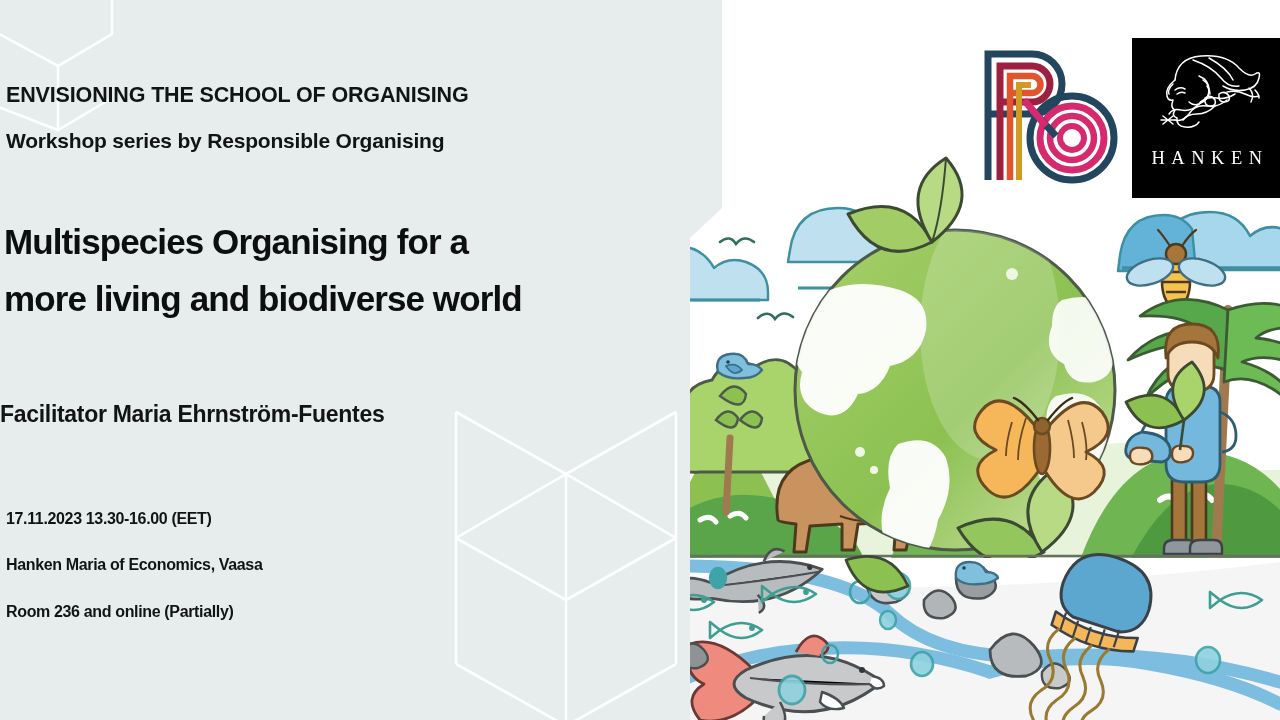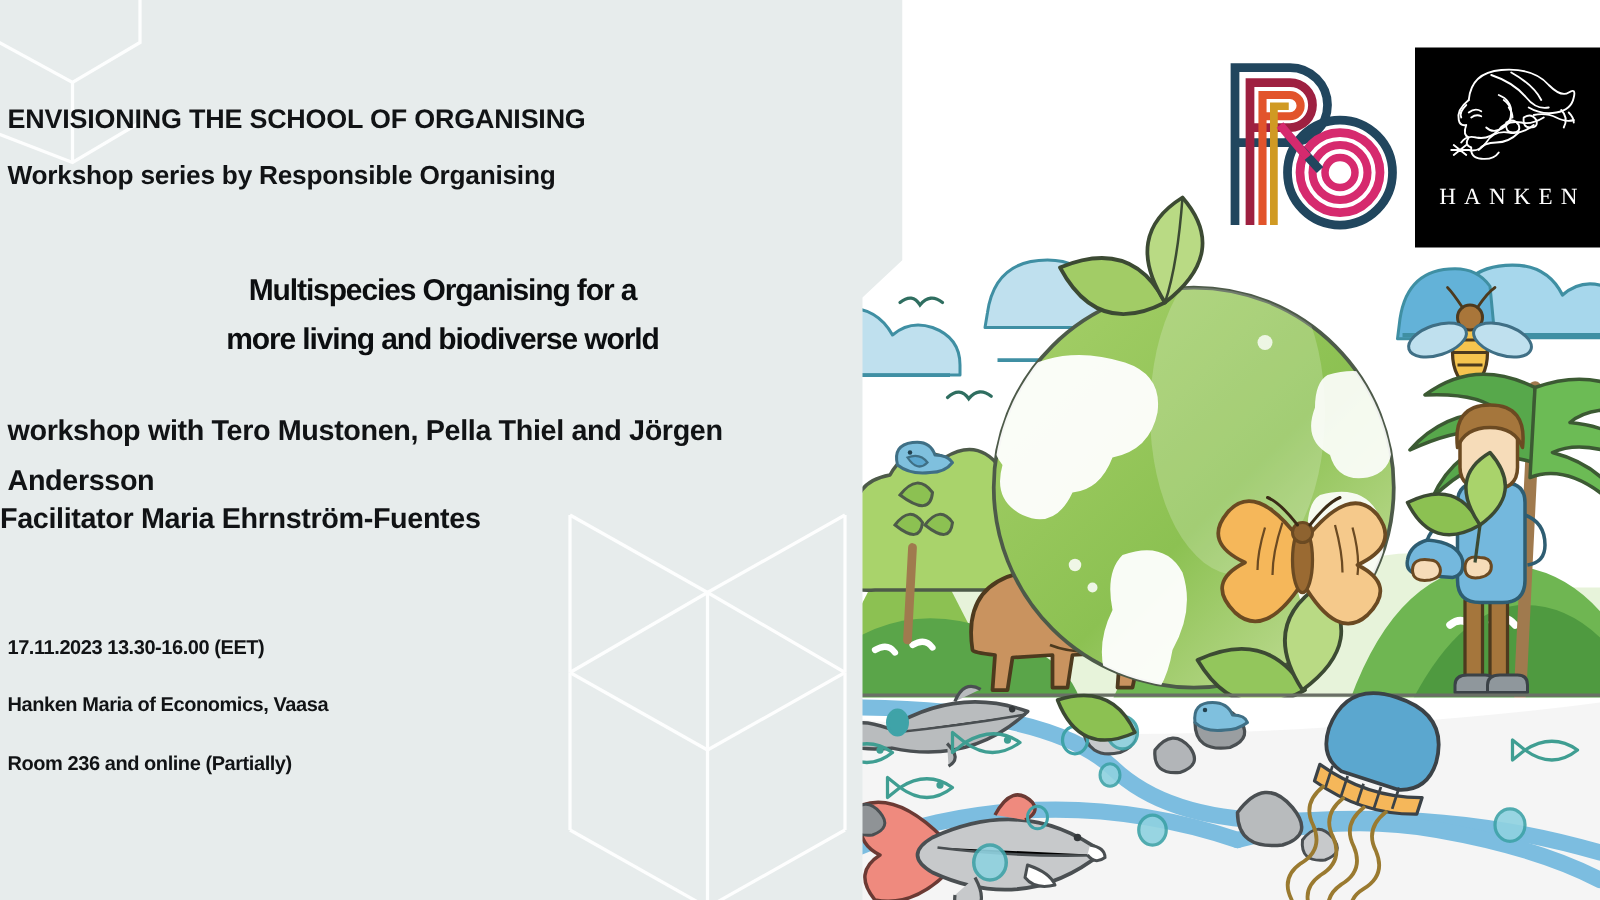--- a/index.html
+++ b/index.html
@@ -30,22 +30,22 @@
     font-size:21.5px; font-weight:700; letter-spacing:-0.15px;
     color:#111315; line-height:1.05; white-space:nowrap;
   }
   .subkicker {
     position:absolute; left:6px; top:130px; width:660px;
     font-size:21px; font-weight:700; letter-spacing:-0.2px;
     color:#111315; line-height:1.05; white-space:nowrap;
   }
   .title {
     position:absolute; left:4px; top:214px; width:700px;
-    font-size:24px; font-weight:700; letter-spacing:-0.9px;
-    color:#0c0e10; line-height:1.62;text-align:center;
+    font-size:35px; font-weight:700; letter-spacing:-0.9px;
+    color:#0c0e10; line-height:1.62;
   }
   .title .l2 { display:block; }
   .presenters {
     position:absolute; left:6px; top:325px; width:680px;
     font-size:23px; font-weight:700; letter-spacing:-0.3px;
     color:#111315; line-height:1.72;
   }
   .facilitator {
     position:absolute; left:0; top:400px; width:680px;
     font-size:23px; font-weight:700; letter-spacing:-0.3px;
@@ -364,21 +364,20 @@
 
     <div class="copy">
       <div class="kicker">ENVISIONING THE SCHOOL OF ORGANISING</div>
       <div class="subkicker">Workshop series by Responsible Organising</div>
 
       <div class="title">
         <span class="l1">Multispecies Organising for a</span>
         <span class="l2">more living and biodiverse world</span>
       </div>
 
-      <div class="presenters">workshop with Tero Mustonen, Pella Thiel and Jörgen Andersson</div>
       <div class="facilitator">Facilitator Maria Ehrnström-Fuentes</div>
 
       <div class="meta">
         <div>17.11.2023  13.30-16.00 (EET)</div>
         <div>Hanken Maria of Economics, Vaasa</div>
         <div>Room 236 and online (Partially)</div>
       </div>
     </div>
   </div>
 

